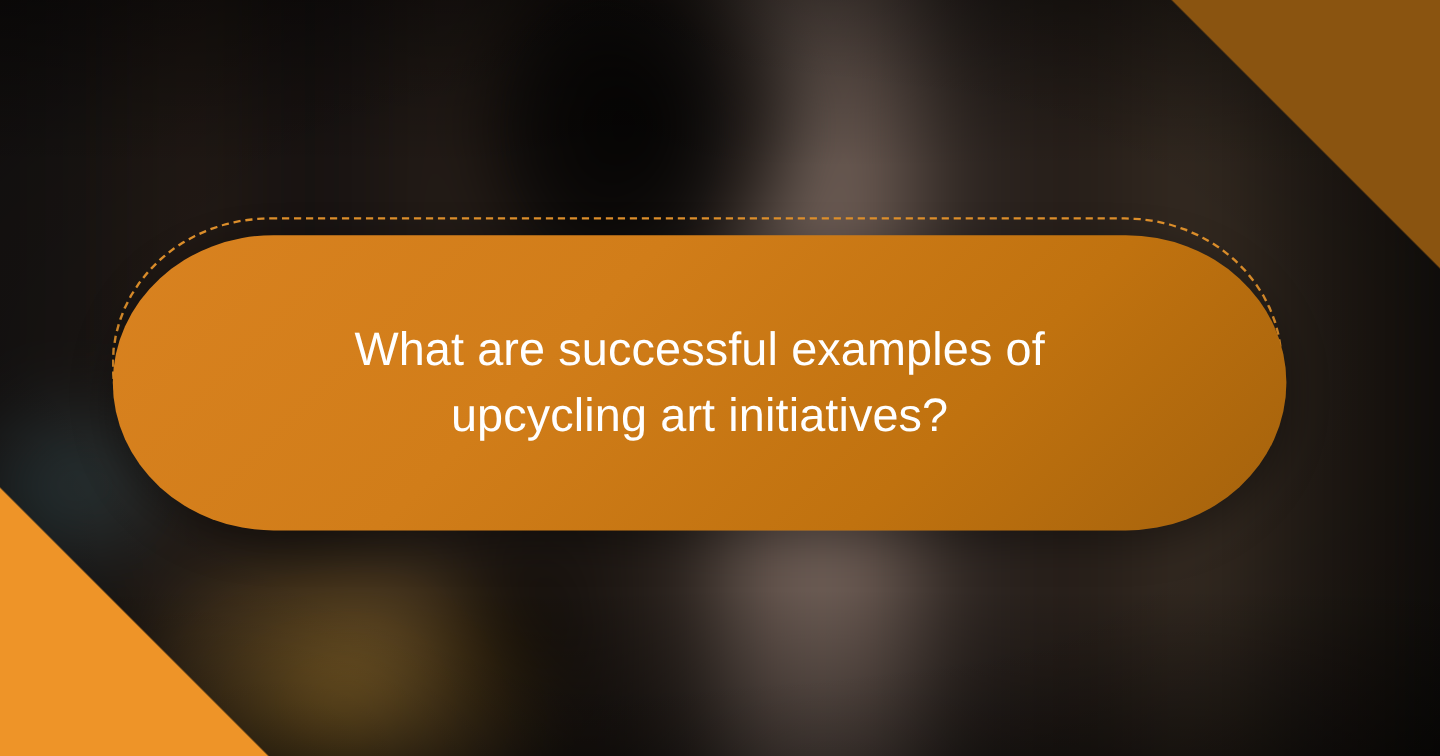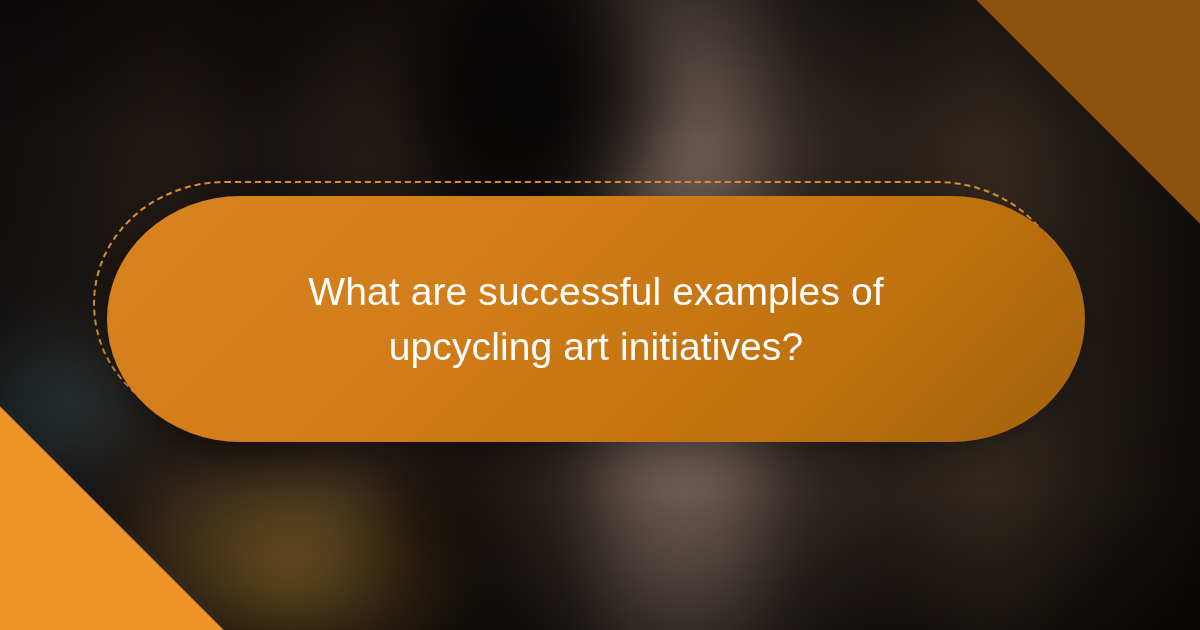--- a/index.html
+++ b/index.html
@@ -86,21 +86,21 @@
     height: 246px;
     border: 2.5px dashed #e2922c;
     border-radius: 132px / 122px;
     box-sizing: border-box;
     pointer-events: none;
   }
 
   
   .card {
     position: absolute;
-    left: 107px;
+    left: 94px;
     top: 196px;
     width: 978px;
     height: 246px;
     border-radius: 134px / 123px;
     background: linear-gradient(135deg, #d98220 0%, #d17d19 38%, #c0720f 70%, #a4620c 100%);
     display: flex;
     align-items: center;
     justify-content: center;
     box-shadow: 0 10px 34px rgba(0,0,0,0.35);
   }

